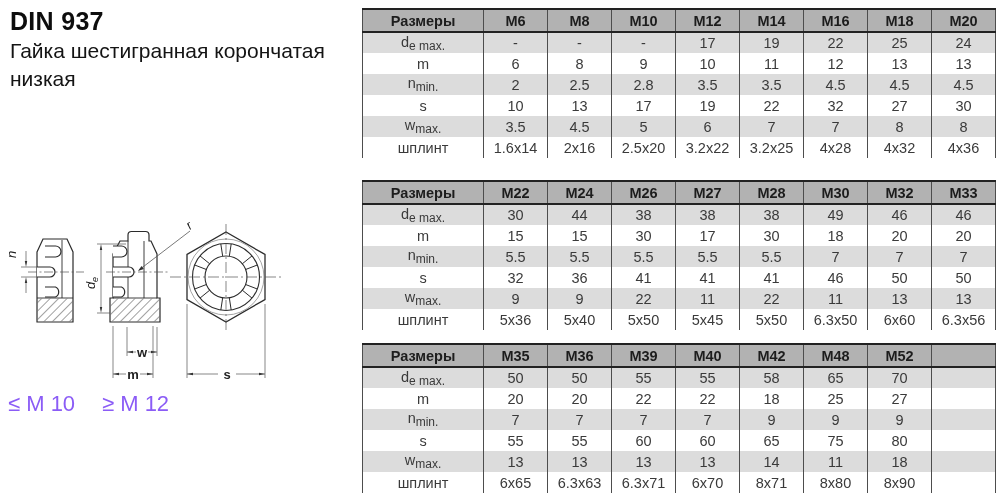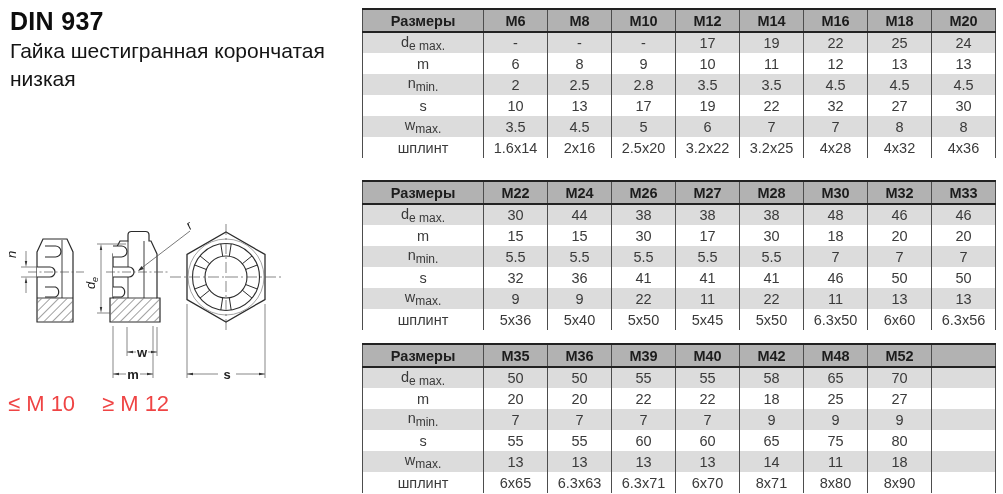--- a/index.html
+++ b/index.html
@@ -15,21 +15,21 @@
   .titles{position:absolute;left:10px;top:6px;width:352px}
   .std{font-size:25px;font-weight:bold;line-height:31px;color:#0d0d0d;letter-spacing:.3px}
   .desc{font-size:21px;line-height:28px;color:#141414}
   
   .drawing{position:absolute;left:0;top:222px}
   svg text{font-family:"Liberation Sans",sans-serif;fill:#222}
   .dimtxt{font-size:13px}
   .it{font-style:italic}
   .bld{font-weight:bold}
   .captions{position:absolute;left:0;top:391px;width:360px;height:30px}
-  .captions span{position:absolute;font-size:22px;color:#ef4444;white-space:nowrap}
+  .captions span{position:absolute;font-size:22px;color:#8b5cf6;white-space:nowrap}
   .cap-small{left:8px}
   .cap-large{left:102px}
   
   .dim-table{
     position:absolute;left:362px;width:633px;
     border-collapse:collapse;table-layout:fixed;
     font-size:14.5px;color:#3a3a3a;text-align:center;
   }
   .dim-table col.c-label{width:121px}
   .dim-table col.c-data{width:64px}
@@ -291,21 +291,21 @@
       </tr>
     </thead>
   <tbody>
       <tr>
         <td><span>d</span><sub>e max.</sub></td>
         <td>30</td>
         <td>44</td>
         <td>38</td>
         <td>38</td>
         <td>38</td>
-        <td>48</td>
+        <td>49</td>
         <td>46</td>
         <td>46</td>
       </tr>
       <tr>
         <td><span>m</span></td>
         <td>15</td>
         <td>15</td>
         <td>30</td>
         <td>17</td>
         <td>30</td>

